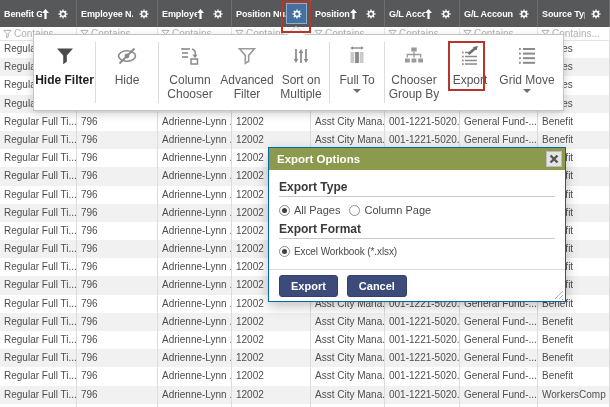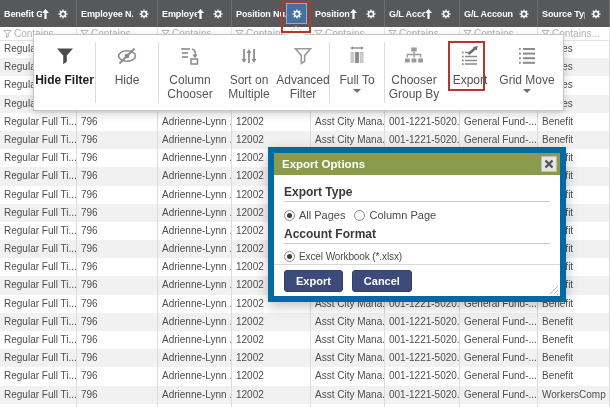--- a/index.html
+++ b/index.html
@@ -46,21 +46,21 @@
             border-right:4px solid transparent;border-top:4px solid #6e6e6e;}
   .tb-divider{flex:none;width:1px;background:#dcdcdc;margin:7px 0;}
 
   
   .anno{position:absolute;border:2px solid #b5362a;box-sizing:border-box;z-index:30;pointer-events:none;}
   .anno-gear{left:281px;top:1px;width:30px;height:32px;}
   .anno-export{left:448px;top:41px;width:37px;height:50px;}
 
   
   .dialog{position:absolute;left:268px;top:147px;width:298px;height:155px;background:#fff;
-          border:6px solid #0369a1;box-shadow:0 4px 12px rgba(0,0,0,0.25);z-index:20;box-sizing:border-box;}
+          border:1px solid #0369a1;box-shadow:0 4px 12px rgba(0,0,0,0.25);z-index:20;box-sizing:border-box;}
   .dlg-title{height:22px;background:#8c9a4d;display:flex;align-items:center;padding:0 3px 0 8px;}
   .dlg-title-text{flex:1;color:#fff;font-size:11.5px;font-weight:bold;}
   .dlg-close{width:16px;height:16px;background:#e4e4e4;border:1px solid #bcbcbc;box-sizing:border-box;
              display:flex;align-items:center;justify-content:center;cursor:pointer;}
   .dlg-body{padding:7px 10px 0;overflow:hidden;}
   .dlg-h{font-size:12px;font-weight:bold;color:#3a3a3a;margin:3px 0 2px;}
   .dlg-hr{border:0;border-top:1px solid #c9c9c9;margin:2px 0 7px;}
   .radio-row{display:flex;align-items:center;margin-bottom:6px;font-size:11px;color:#4a4a4a;white-space:nowrap;}
   .radio-row.small{font-size:10px;letter-spacing:-0.1px;}
   .radio-opt{display:flex;align-items:center;margin-right:9px;cursor:pointer;}
@@ -574,42 +574,42 @@
               <line x1="4" y1="13" x2="10" y2="13"></line>
             </g>
             <rect x="3.2" y="4.2" width="1.6" height="1.6" fill="#8a8a8a"></rect>
             <path d="M14 5q4.5 1.5 3 7" fill="none" stroke="#8a8a8a" stroke-width="1.6"></path>
             <path d="M14.4 10.8l2.7 3.4 2.4-3.8z" fill="#8a8a8a"></path>
             <rect x="13" y="15" width="6.5" height="5" fill="none" stroke="#8a8a8a" stroke-width="1.5"></rect>
           </svg>
         </div>
         <div class="tb-label">Column Chooser</div>
       </div>
+      <div class="tb-item" style="width: 52px;">
+        <div class="tb-icon">
+          <svg width="24" height="24" viewBox="0 0 24 24">
+            <path d="M4.5 4.8h15l-5.8 6.6v5.8l-3.4 2.2v-8z" fill="none" stroke="#9a9a9a" stroke-width="1.6"></path>
+          </svg>
+        </div>
+        <div class="tb-label">Advanced Filter</div>
+      </div>
       <div class="tb-item" style="width: 56px;">
         <div class="tb-icon">
           <svg width="24" height="24" viewBox="0 0 24 24">
             <g stroke="#8a8a8a" stroke-width="1.7" fill="#8a8a8a">
               <line x1="7" y1="5" x2="7" y2="16"></line>
               <path d="M4.7 15L7 19l2.3-4z" stroke="none"></path>
               <line x1="12" y1="19" x2="12" y2="8"></line>
               <path d="M9.7 9L12 5l2.3 4z" stroke="none"></path>
               <line x1="17" y1="5" x2="17" y2="16"></line>
               <path d="M14.7 15l2.3 4 2.3-4z" stroke="none"></path>
             </g>
           </svg>
         </div>
         <div class="tb-label">Sort on Multiple</div>
-      </div>
-      <div class="tb-item" style="width: 52px;">
-        <div class="tb-icon">
-          <svg width="24" height="24" viewBox="0 0 24 24">
-            <path d="M4.5 4.8h15l-5.8 6.6v5.8l-3.4 2.2v-8z" fill="none" stroke="#9a9a9a" stroke-width="1.6"></path>
-          </svg>
-        </div>
-        <div class="tb-label">Advanced Filter</div>
       </div>
       <div class="tb-divider"></div>
       <div class="tb-item" style="width: 54px;">
         <div class="tb-icon">
           <svg width="24" height="24" viewBox="0 0 24 24">
             <line x1="7" y1="4" x2="17" y2="4" stroke="#8a8a8a" stroke-width="1.4"></line>
             <path d="M8 2.2L5.2 4 8 5.8z" fill="#8a8a8a"></path>
             <path d="M16 2.2L18.8 4 16 5.8z" fill="#8a8a8a"></path>
             <rect x="5.5" y="8" width="3.8" height="11" fill="#c9c9c9"></rect>
             <rect x="10.1" y="8" width="3.8" height="11" fill="#8a8a8a"></rect>
@@ -694,21 +694,21 @@
             <span class="radio sel">
               <span class="dot"></span>
             </span>
             <span>All Pages</span>
           </span>
           <span class="radio-opt">
             <span class="radio"></span>
             <span>Column Page</span>
           </span>
         </div>
-      <div class="dlg-h">Account Format</div>
+      <div class="dlg-h">Export Format</div>
       <hr class="dlg-hr">
       <div class="radio-row small" id="format-options">
           <span class="radio-opt">
             <span class="radio sel">
               <span class="dot"></span>
             </span>
             <span>Excel Workbook (*.xlsx)</span>
           </span>
         </div>
     </div>

